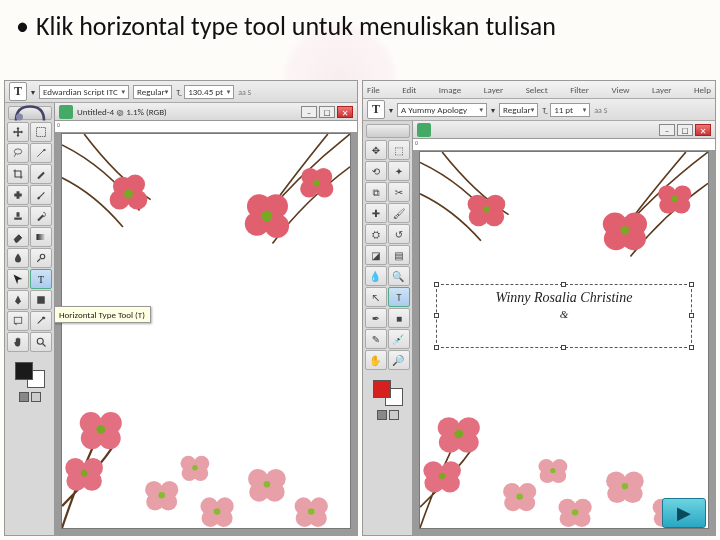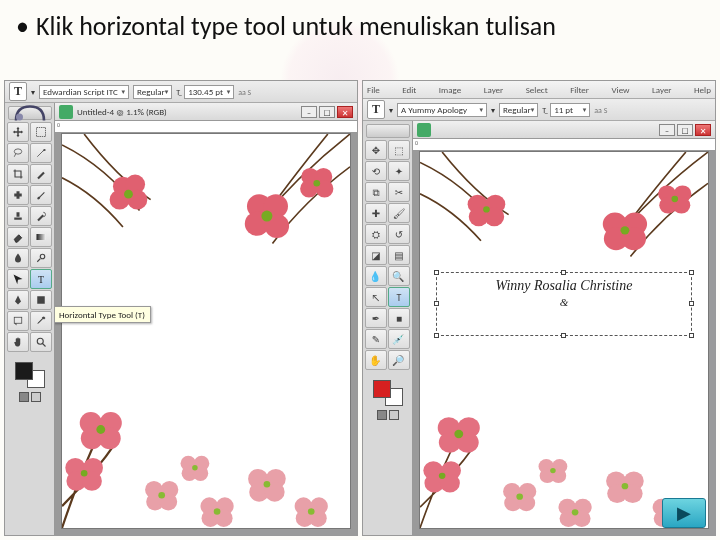--- a/index.html
+++ b/index.html
@@ -638,21 +638,21 @@
               <g transform="translate(120,305)">
                   <circle r="7"></circle>
                   <circle cx="-6" cy="-4" r="7"></circle>
                   <circle cx="6" cy="-4" r="7"></circle>
                   <circle cx="-5" cy="5" r="7"></circle>
                   <circle cx="5" cy="5" r="7"></circle>
                   <circle r="2.5" fill="#8b3"></circle>
                 </g>
             </g>
           </svg>
-          <div class="text-sel" style="top:120px;left:16px;right:16px;height:64px">
+          <div class="text-sel" style="top:132px;left:16px;right:16px;height:64px">
             <div class="name1">Winny Rosalia Christine</div>
             <div class="amp">&amp;</div>
             <div class="sel-handle" style="top:-3px;left:-3px"></div>
             <div class="sel-handle" style="top:-3px;right:-3px"></div>
             <div class="sel-handle" style="bottom:-3px;left:-3px"></div>
             <div class="sel-handle" style="bottom:-3px;right:-3px"></div>
             <div class="sel-handle" style="top:-3px;left:50%;margin-left:-3px"></div>
             <div class="sel-handle" style="bottom:-3px;left:50%;margin-left:-3px"></div>
             <div class="sel-handle" style="left:-3px;top:50%;margin-top:-3px"></div>
             <div class="sel-handle" style="right:-3px;top:50%;margin-top:-3px"></div>

